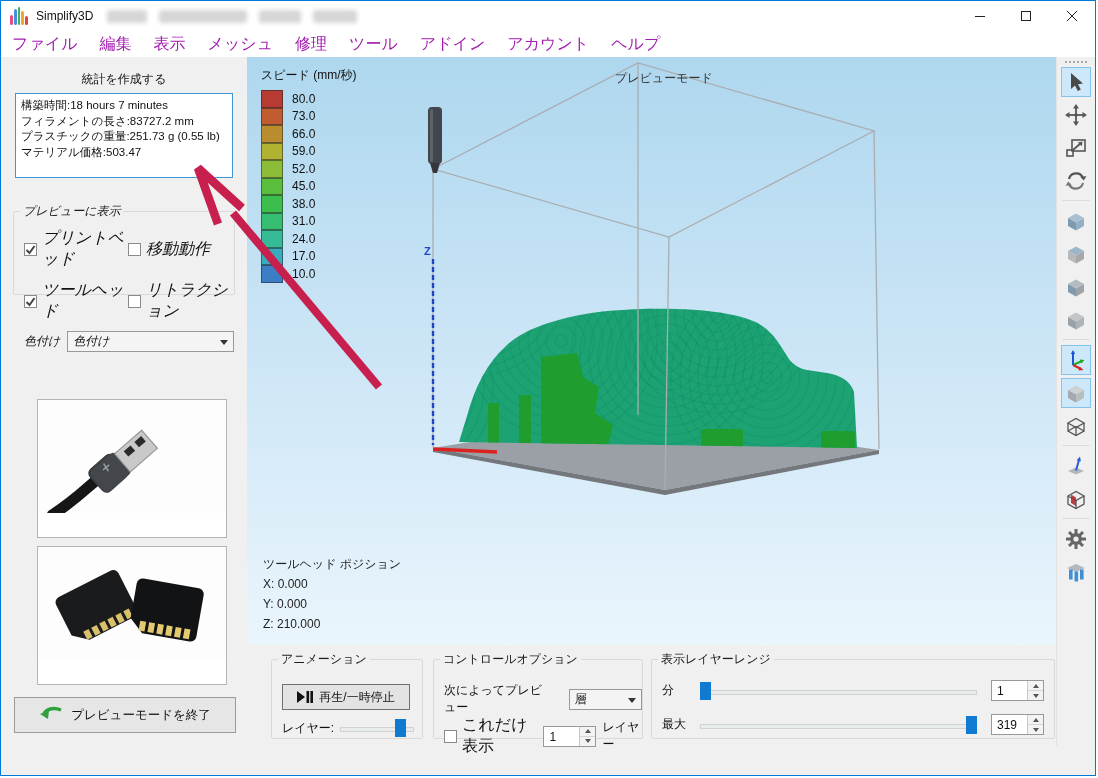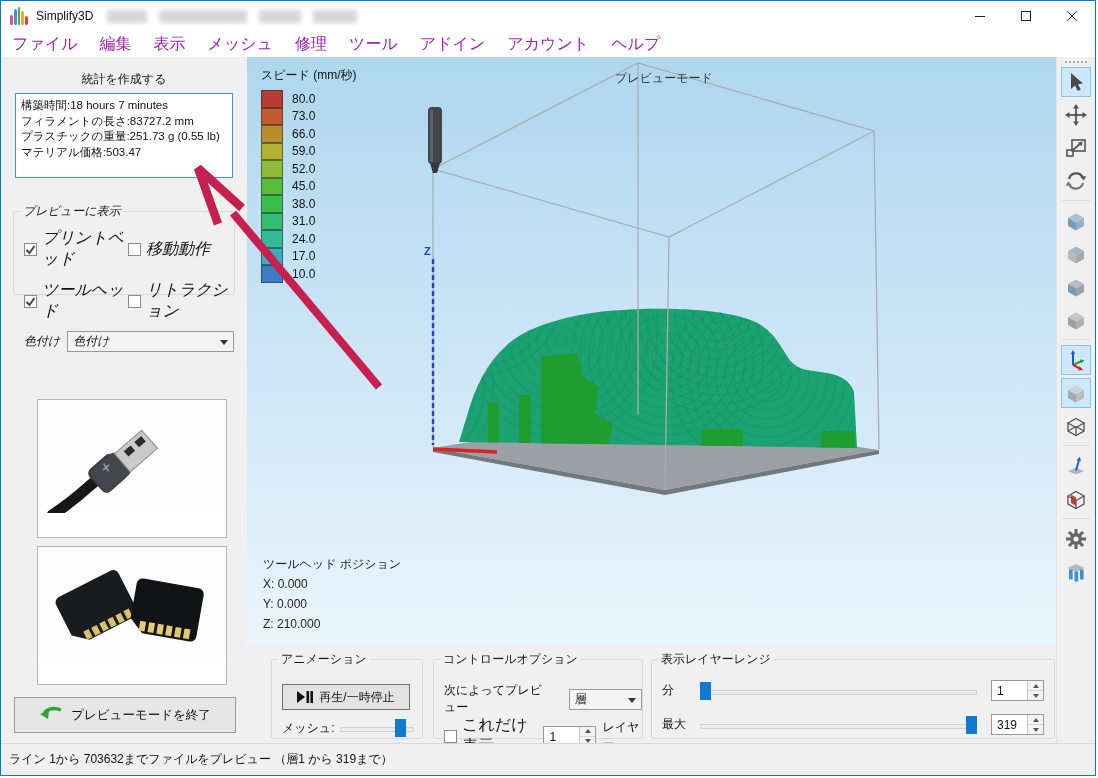--- a/index.html
+++ b/index.html
@@ -410,21 +410,21 @@
       <legend>アニメーション</legend>
       <div class="playbtn">
         <svg width="16" height="12" viewBox="0 0 16 12">
           <polygon points="0,0 8,6 0,12" fill="#111"></polygon>
           <rect x="9.5" y="0" width="2.6" height="12" fill="#111"></rect>
           <rect x="13.4" y="0" width="2.6" height="12" fill="#111"></rect>
         </svg>
         <span>再生/一時停止</span>
       </div>
       <div class="speedrow">
-        <span>メッシュ:</span>
+        <span>レイヤー:</span>
         <div class="slider">
           <div class="track"></div>
             <div class="thumb" style="left:74%"></div>
         </div>
       </div>
     </fieldset>
 
     <fieldset class="fs-ctrl">
       <legend>コントロールオプション</legend>
       <div class="ctl-row1">
@@ -629,23 +629,20 @@
     <div class="tool">
       <svg width="24" height="24" viewBox="0 0 24 24">
         <polygon points="3,8 12,4 21,8 12,12" fill="#b4b9bd"></polygon>
         <rect x="5" y="9.5" width="3.6" height="10" fill="#3f8fd4"></rect>
         <rect x="10.5" y="11.5" width="3.6" height="10" fill="#3f8fd4"></rect>
         <rect x="16" y="9.5" width="3.6" height="10" fill="#3f8fd4"></rect>
       </svg>
     </div>
   </div>
 
-  <div class="statusbar">
-    <span>ライン 1から 703632までファイルをプレビュー （層1 から 319まで）</span>
-  </div>
 
   <svg class="annot" width="1098" height="778">
     <g stroke="#c7204e" fill="none">
       <line x1="378" y1="386" x2="232" y2="212" stroke-width="8"></line>
       <polyline points="217,223 197,167 241,207" stroke-width="8.5" stroke-linejoin="miter"></polyline>
     </g>
   </svg>
 </div>
 
 </body></html>

